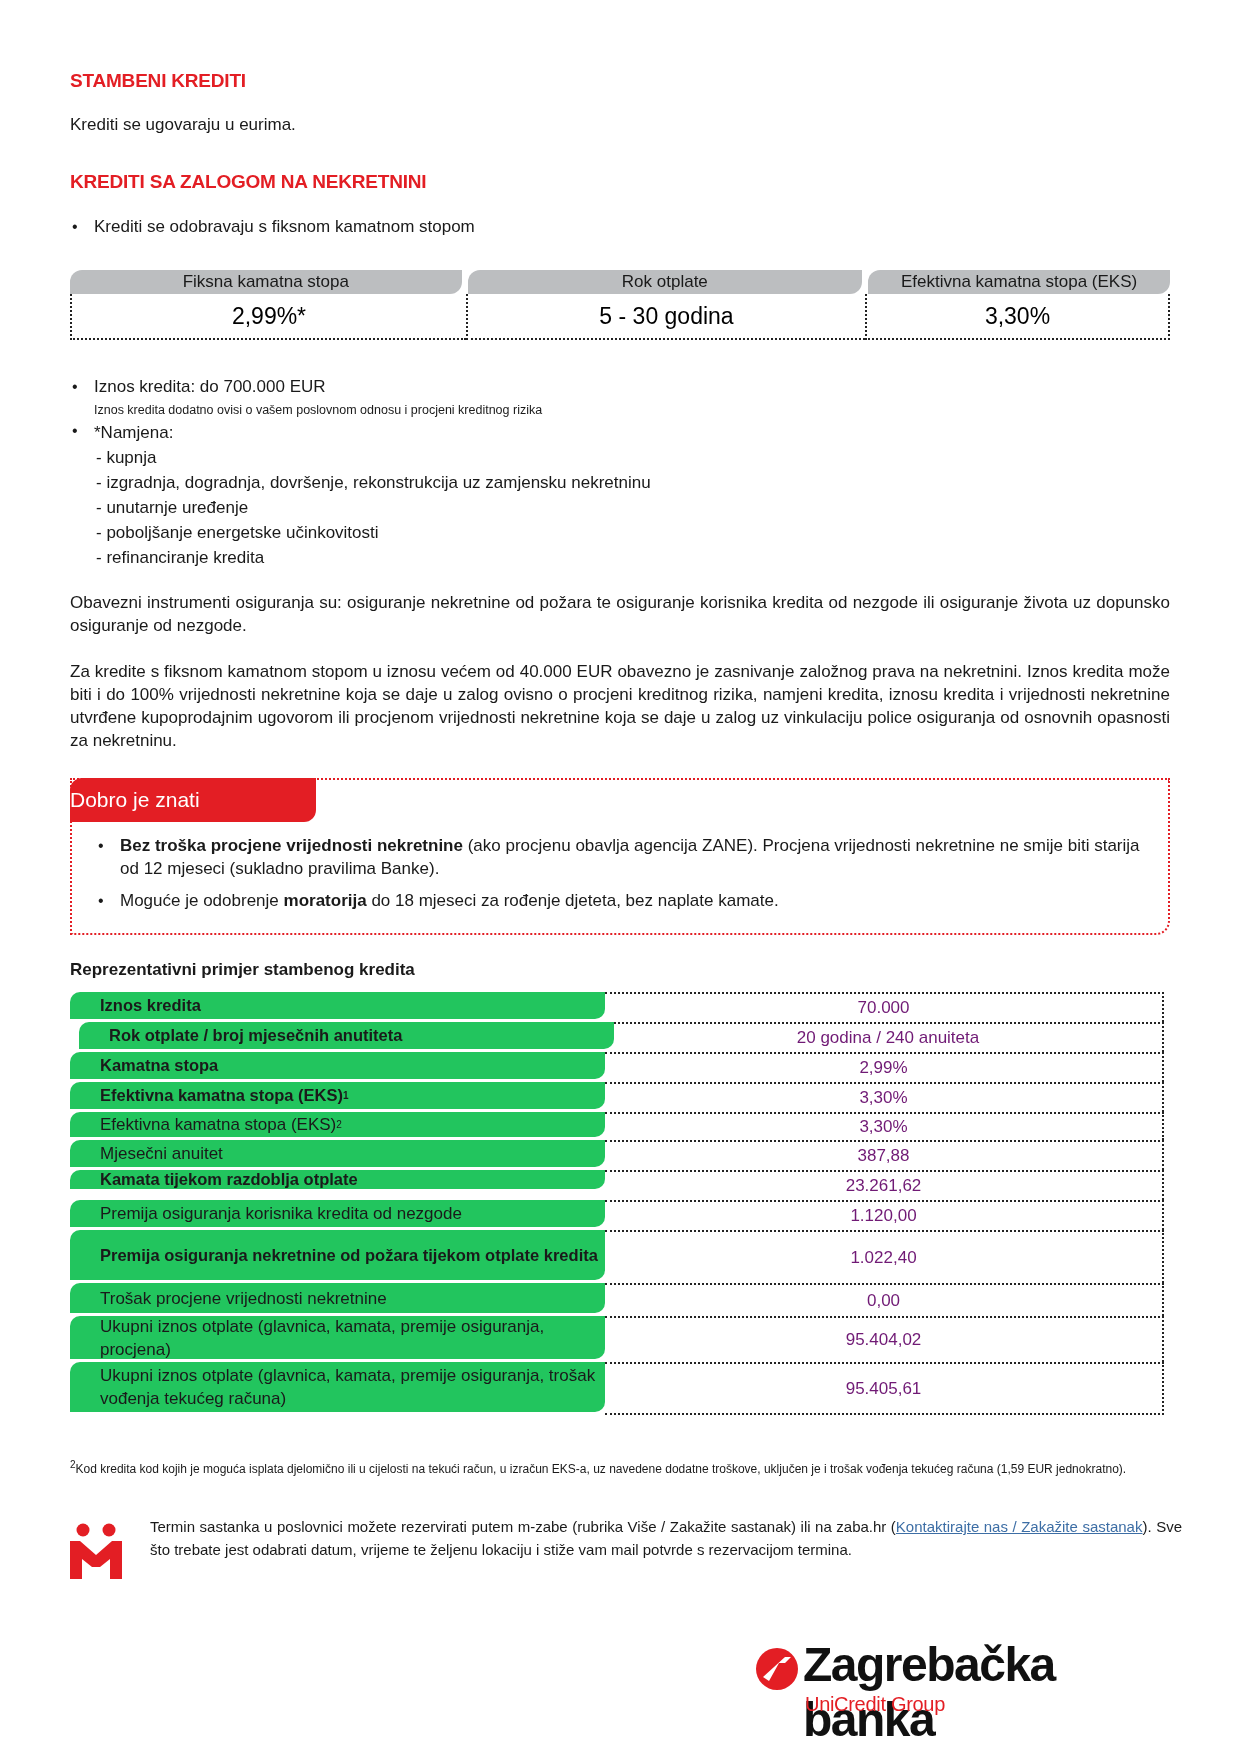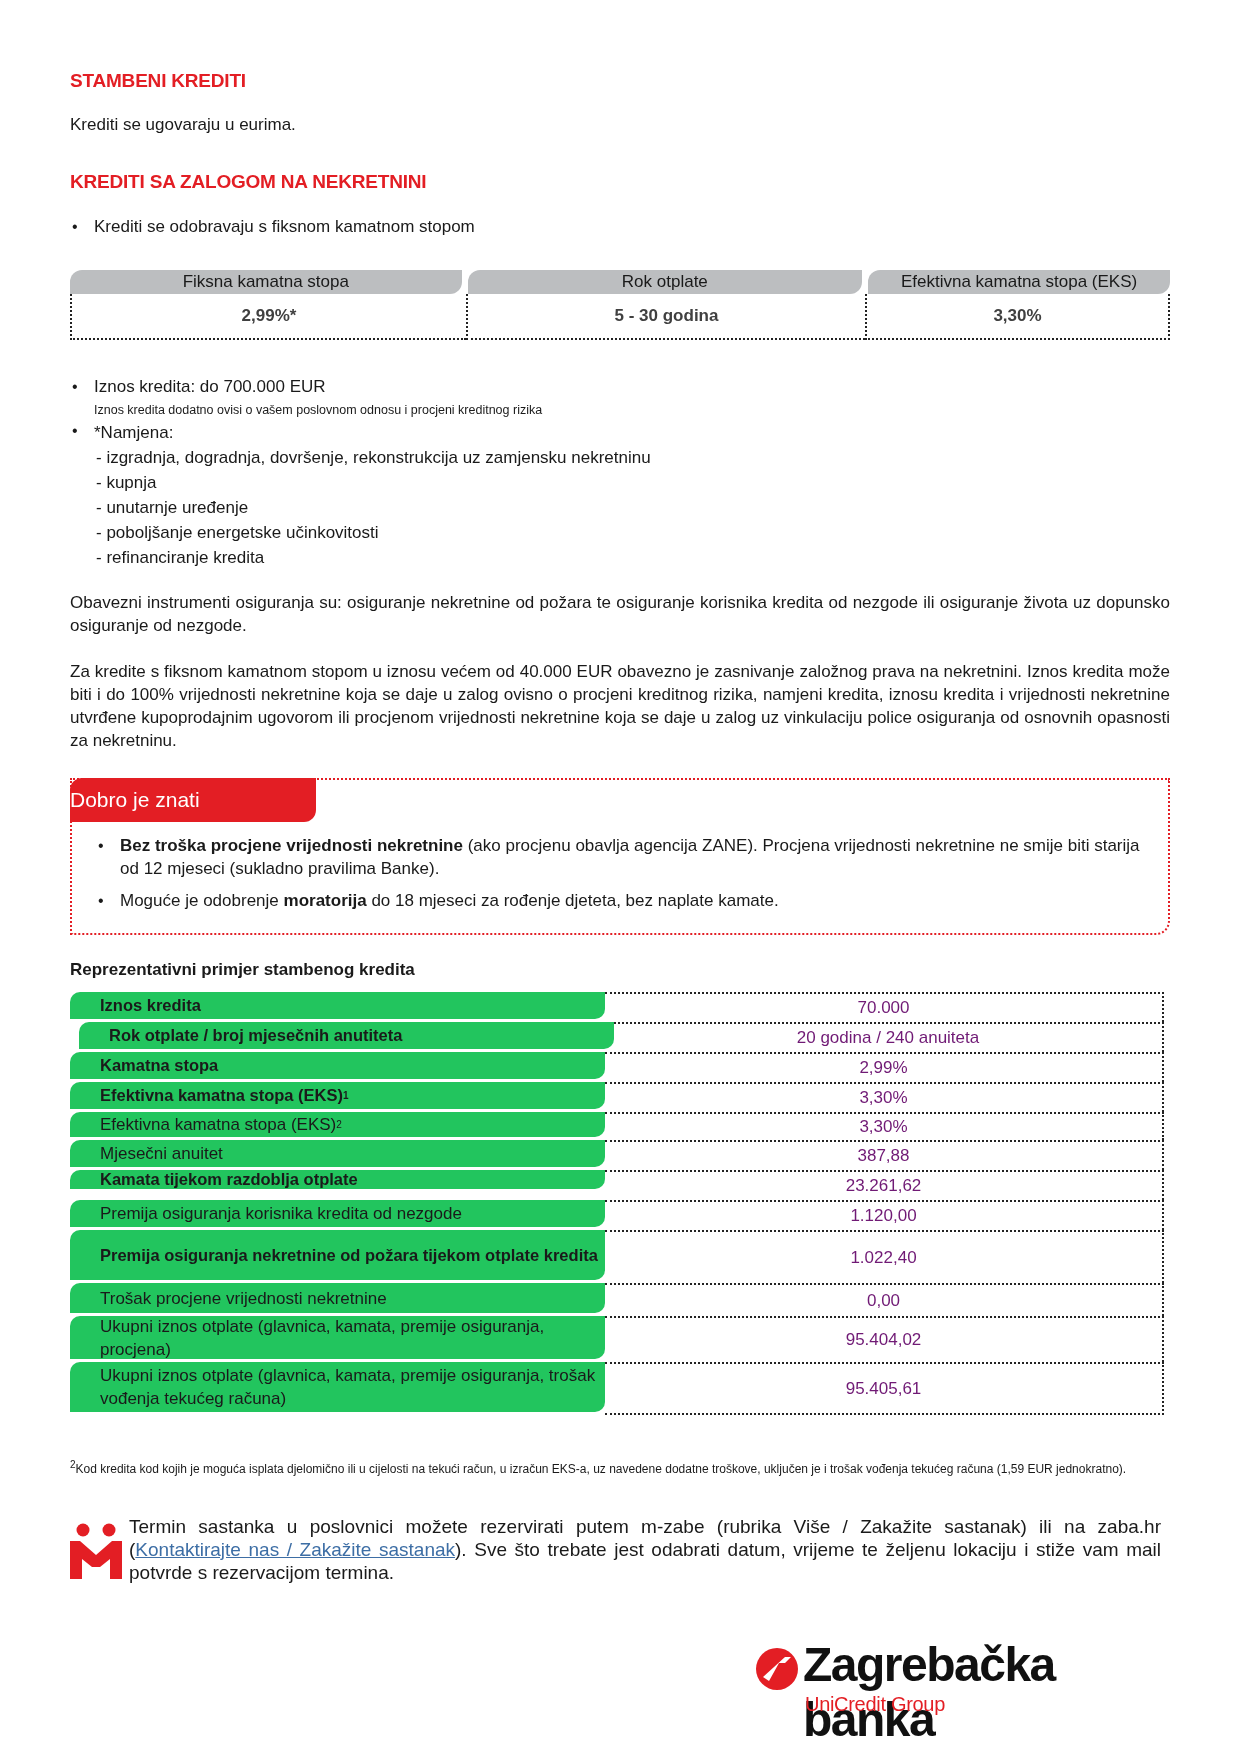--- a/index.html
+++ b/index.html
@@ -44,21 +44,21 @@
     font-size: 17px; color: #1a1a1a; margin-top: 12px;
   }
   .rt-head div:nth-child(1) { width: 393px; border-radius: 12px 0 12px 0; }
   .rt-head div:nth-child(2) { width: 396px; border-radius: 12px 0 12px 0; }
   .rt-head div:nth-child(3) { width: 303px; border-radius: 12px 0 12px 0; }
   .rt-body { display: flex; height: 46px; }
   .rt-body div {
     border-left: 2px dotted #222;
     border-bottom: 2px dotted #222;
     display: flex; align-items: center; justify-content: center;
-    font-size: 17px; color: #404040; font-weight: bold;
+    font-size: 23px; color: #000000;
   }
   .rt-body div:nth-child(1) { width: 396px; }
   .rt-body div:nth-child(2) { width: 399px; }
   .rt-body div:nth-child(3) { width: 305px; border-right: 2px dotted #222; }
 
   #details { position: absolute; top: 376px; left: 0; width: 1100px; }
   #details .small { font-size: 12.5px; line-height: 20px; }
   #details .sub { padding-left: 0; }
   #details .sub div { font-size: 17px; line-height: 25px; padding-left: 2px; }
 
@@ -109,21 +109,21 @@
     font-size: 17px; color: #701a75;
   }
   .rep-row:last-child .rep-value { border-bottom: 2px dotted #222; }
   .rep-row:last-child .rep-label { margin-bottom: 0; }
   sup { font-size: 10px; vertical-align: super; line-height: 0; }
 
   #footnote { position: absolute; top: 1461px; left: 0; width: 1100px; font-size: 12px; line-height: 17px; }
 
   #meet { position: absolute; top: 1515px; left: 0; width: 1100px; height: 60px; }
   #meet-icon { position: absolute; left: 0; top: 8px; width: 52px; height: 56px; }
-  #meet-text { position: absolute; left: 59px; top: 0; width: 1032px; font-size: 19px; line-height: 23px; text-align: justify; }
+  #meet-text { position: absolute; left: 80px; top: 0; width: 1032px; font-size: 15px; line-height: 23px; text-align: justify; }
   #meet-text a { color: #3d6ea5; text-decoration: underline; }
 
   #logo { position: absolute; top: 1643px; left: 755px; width: 420px; height: 80px; }
   #logo-mark { position: absolute; left: 0; top: 4px; width: 44px; height: 44px; }
   #logo-name { position: absolute; left: 48px; top: -6px; font-size: 48px; font-weight: bold; letter-spacing: -1.5px; color: #111; }
   #logo-group { position: absolute; left: 50px; top: 50px; font-size: 20px; color: #e31e24; letter-spacing: -0.3px; }
 </style>
 </head>
 <body>
 
@@ -152,22 +152,22 @@
 
   <div id="details">
     <ul class="bul txt">
       <li>
         <div>Iznos kredita: do 700.000 EUR</div>
         <div class="small" style="margin-top:2px;">Iznos kredita dodatno ovisi o vašem poslovnom odnosu i procjeni kreditnog rizika</div>
       </li>
       <li>
         <div style="line-height:25px;">*Namjena:</div>
         <div class="sub">
+          <div>- kupnja</div>
           <div>- izgradnja, dogradnja, dovršenje, rekonstrukcija uz zamjensku nekretninu</div>
-          <div>- kupnja</div>
           <div>- unutarnje uređenje</div>
           <div>- poboljšanje energetske učinkovitosti</div>
           <div>- refinanciranje kredita</div>
         </div>
       </li>
     </ul>
   </div>
 
   <div id="para1" class="para">Obavezni instrumenti osiguranja su: osiguranje nekretnine od požara te osiguranje korisnika kredita od nezgode ili osiguranje života uz dopunsko osiguranje od nezgode.</div>
   <div id="para2" class="para">Za kredite s fiksnom kamatnom stopom u iznosu većem od 40.000 EUR obavezno je zasnivanje založnog prava na nekretnini. Iznos kredita može biti i do 100% vrijednosti nekretnine koja se daje u zalog ovisno o procjeni kreditnog rizika, namjeni kredita, iznosu kredita i vrijednosti nekretnine utvrđene kupoprodajnim ugovorom ili procjenom vrijednosti nekretnine koja se daje u zalog uz vinkulaciju police osiguranja od osnovnih opasnosti za nekretninu.</div>

